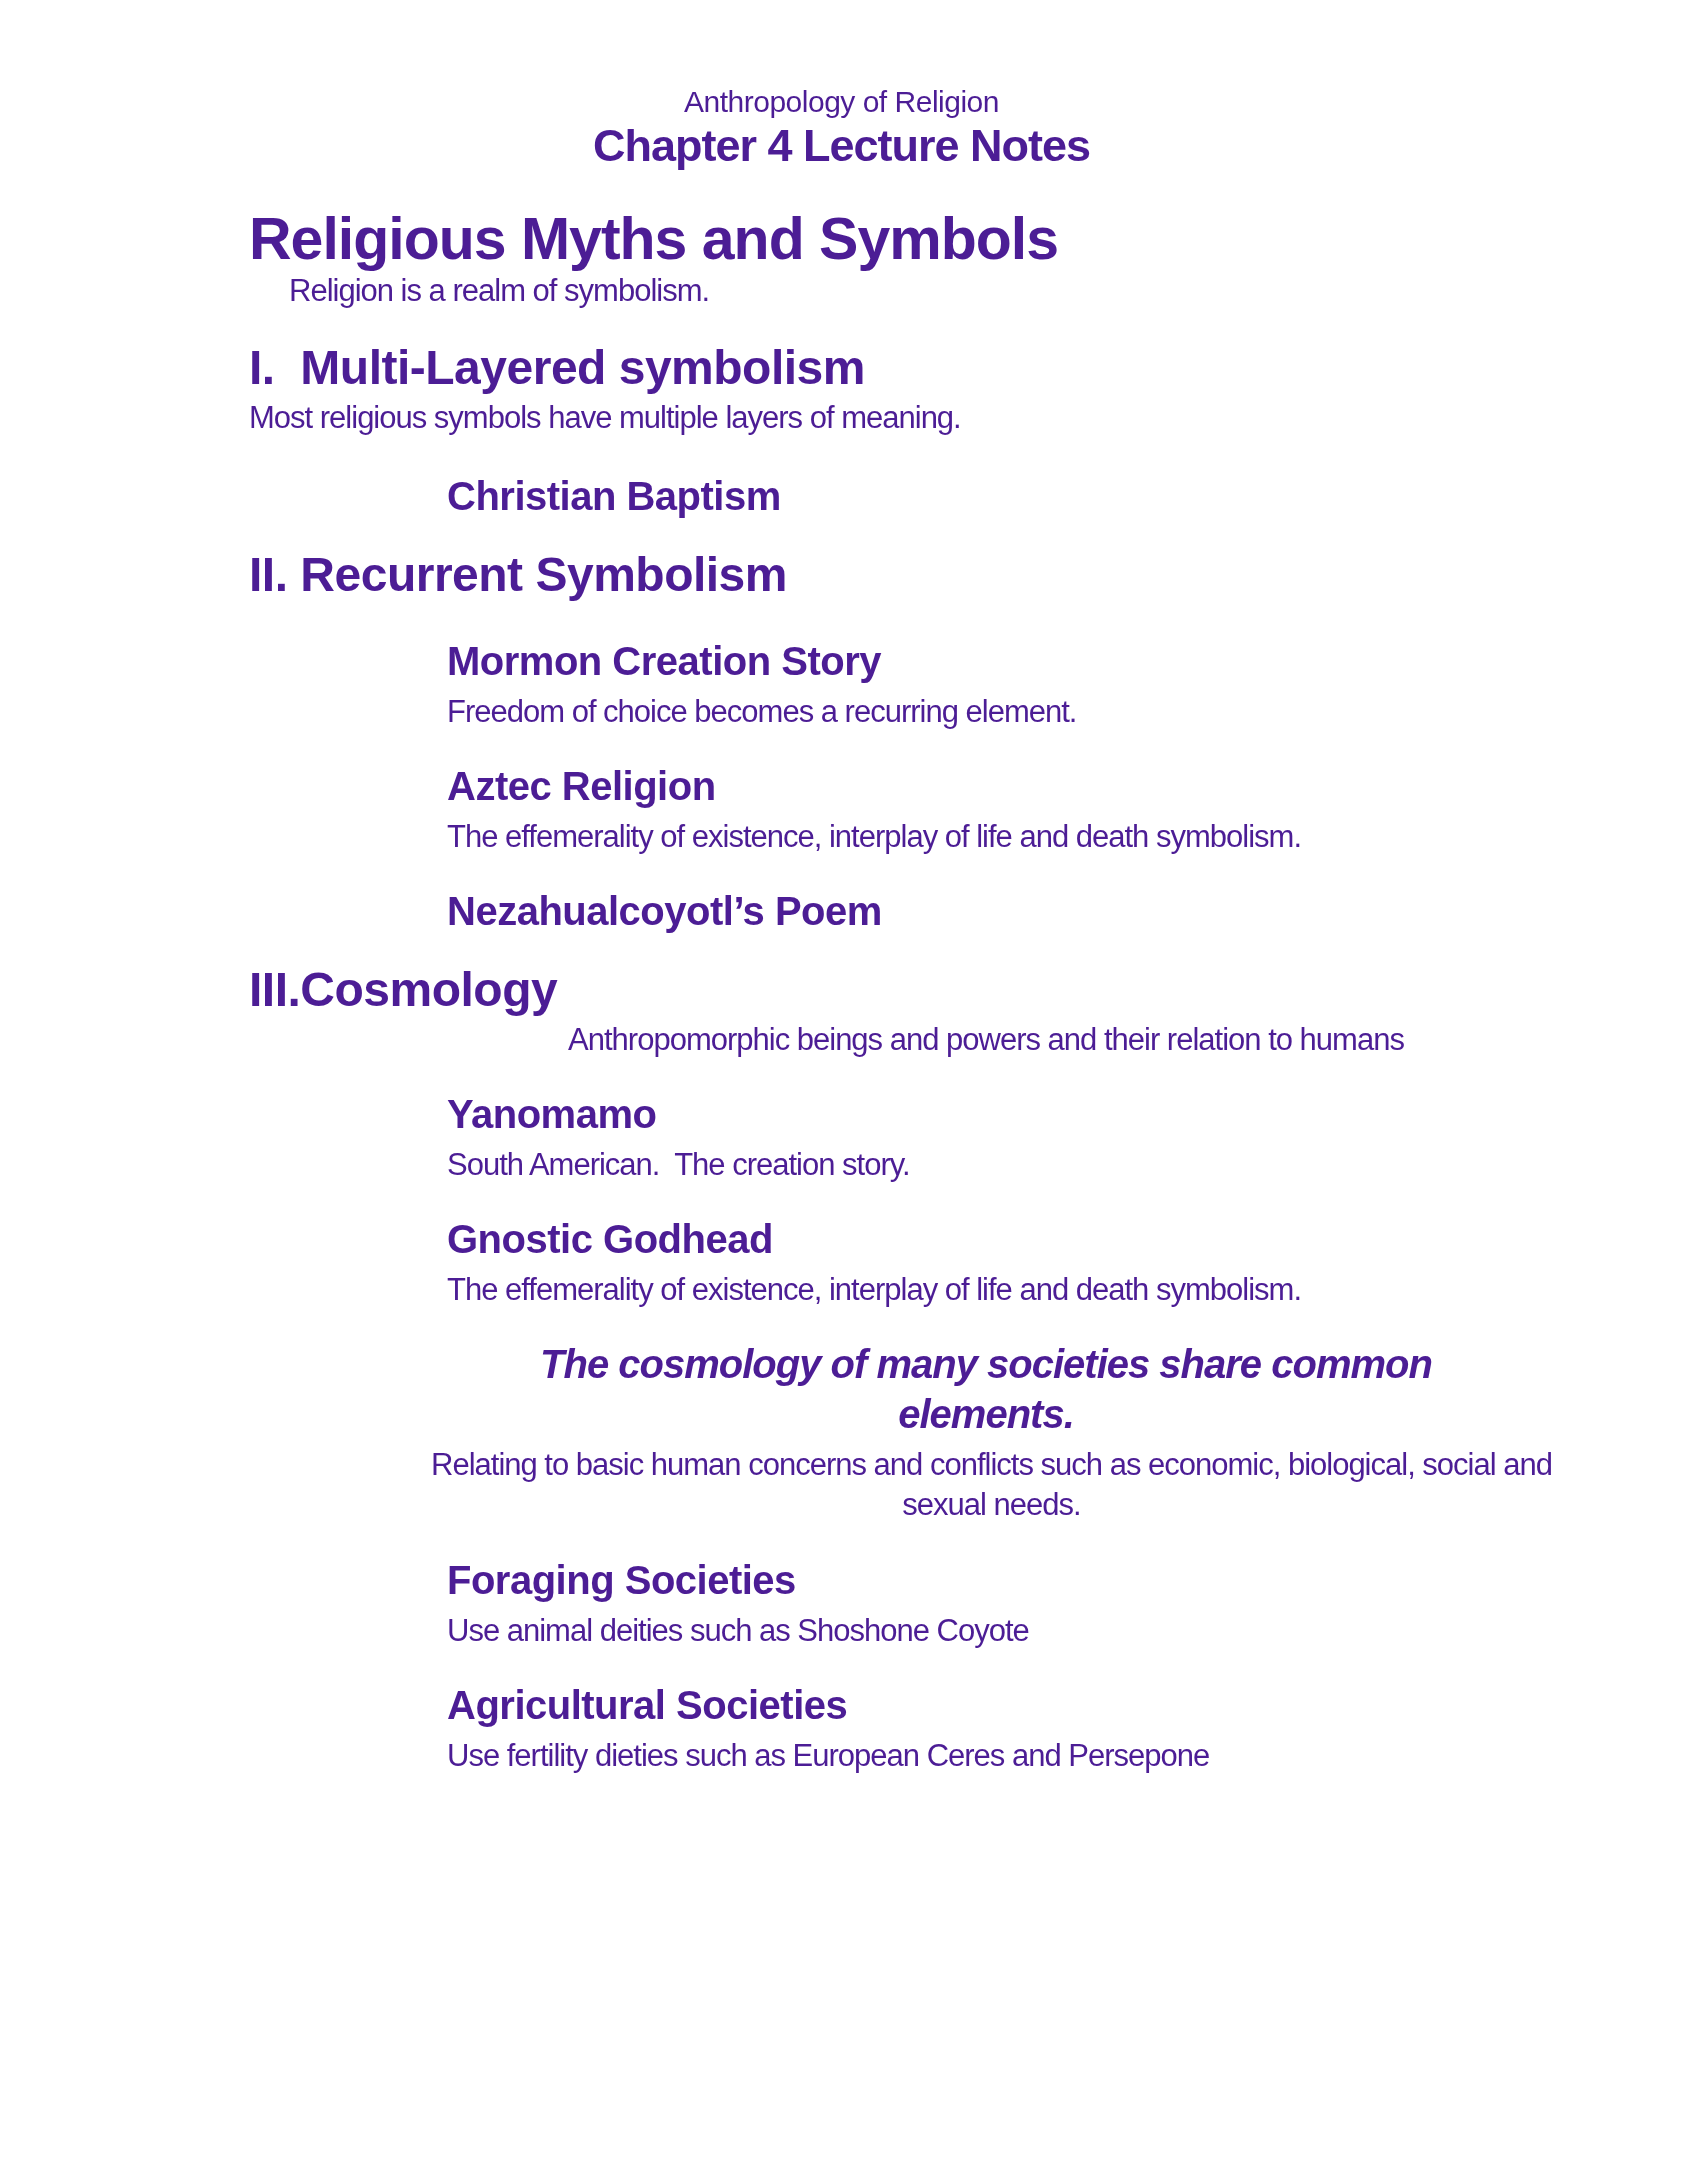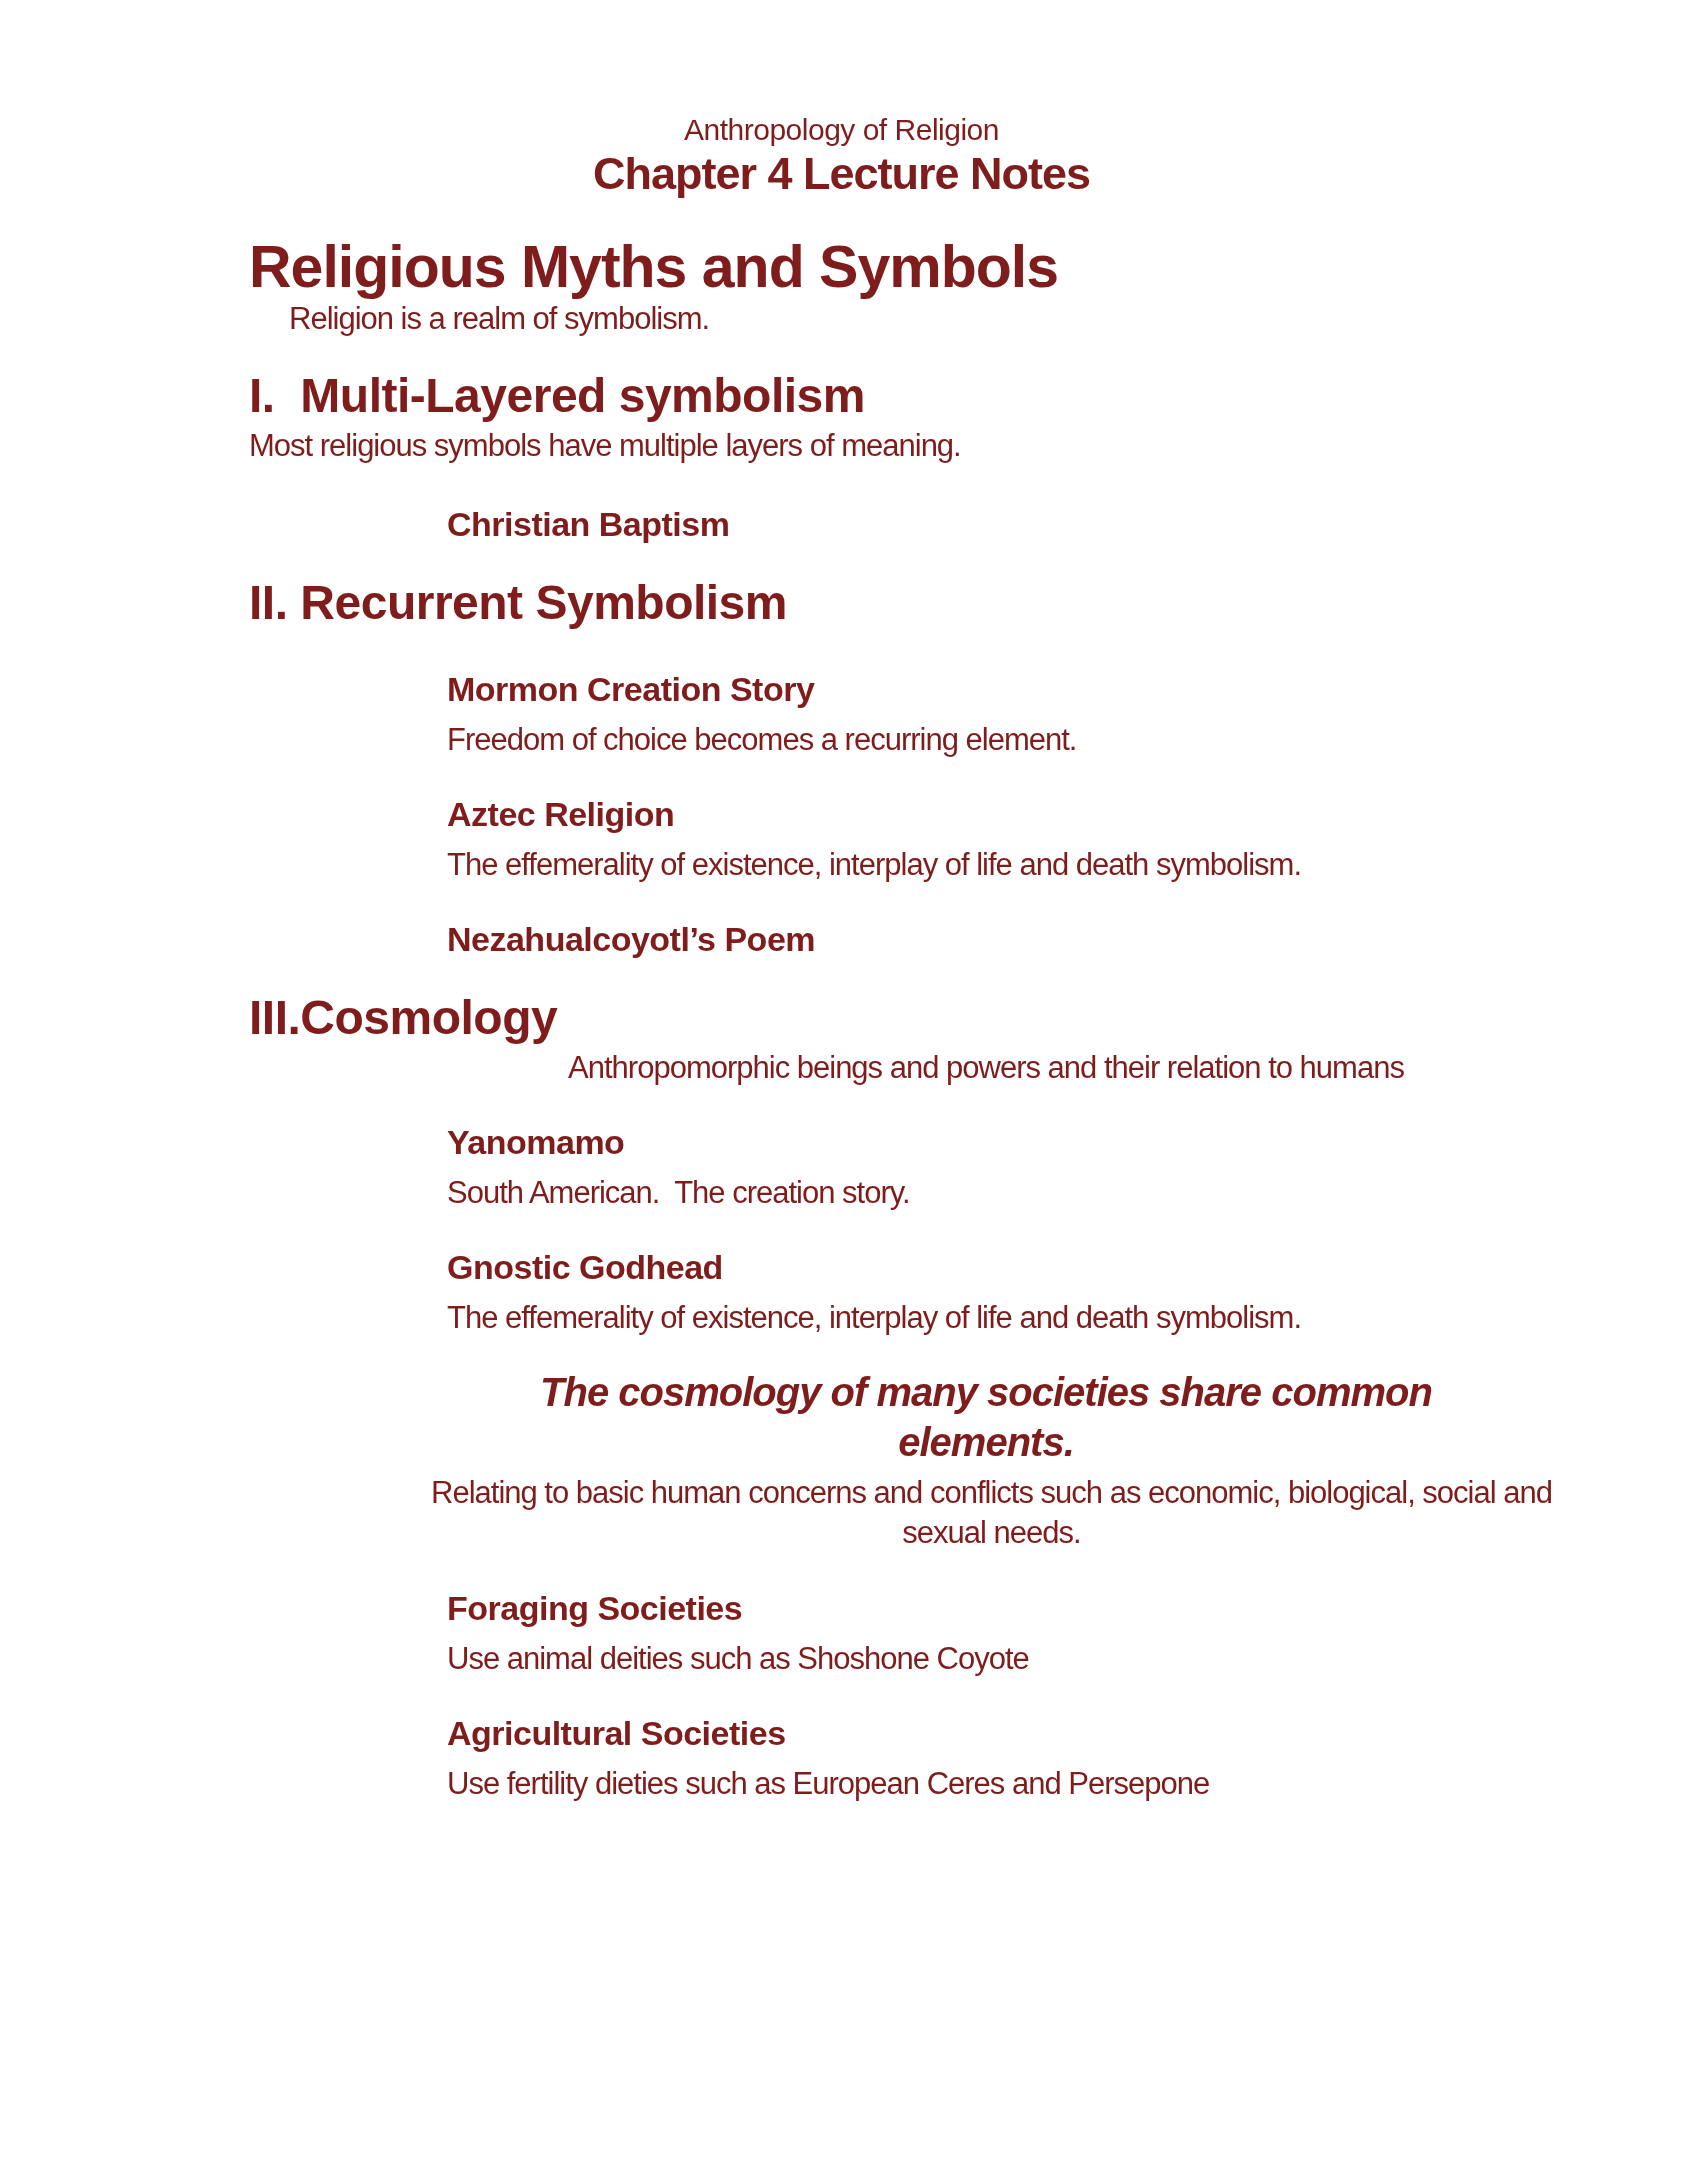--- a/index.html
+++ b/index.html
@@ -2,24 +2,24 @@
 <html><head>
 <meta charset="utf-8">
 <style>
   * { margin: 0; padding: 0; box-sizing: border-box; }
   html, body { background: #ffffff; }
   .page {
     position: relative;
     width: 1683px;
     height: 2178px;
     background: #ffffff;
-    color: #7f1d1d;
+    color: #4c1d95;
     font-family: "Liberation Sans", sans-serif;
     overflow: hidden;
-    padding-top: 112px;
+    padding-top: 84px;
   }
   .txt  { white-space: pre-wrap; }
   .pre  { white-space: pre; }
 
   
   .ind0 { padding-left: 249px; padding-right: 59px; }
   .ind1 { padding-left: 348px; padding-right: 59px; text-align: center; }
   .ind2 { padding-left: 447px; padding-right: 59px; }
 
   .course-title {
@@ -49,21 +49,21 @@
     letter-spacing: -0.5px;
     margin-top: 31px;
   }
   .body-txt {
     font-size: 31px;
     line-height: 38px;
     letter-spacing: -1px;
     margin-top: 4px;
   }
   .entry-title {
-    font-size: 34px;
+    font-size: 40px;
     line-height: 42px;
     font-weight: bold;
     letter-spacing: -0.5px;
     margin-top: 34px;
   }
   .entry-title.first { margin-top: 38px; }
   .entry-desc {
     font-size: 31px;
     line-height: 38px;
     letter-spacing: -1px;

